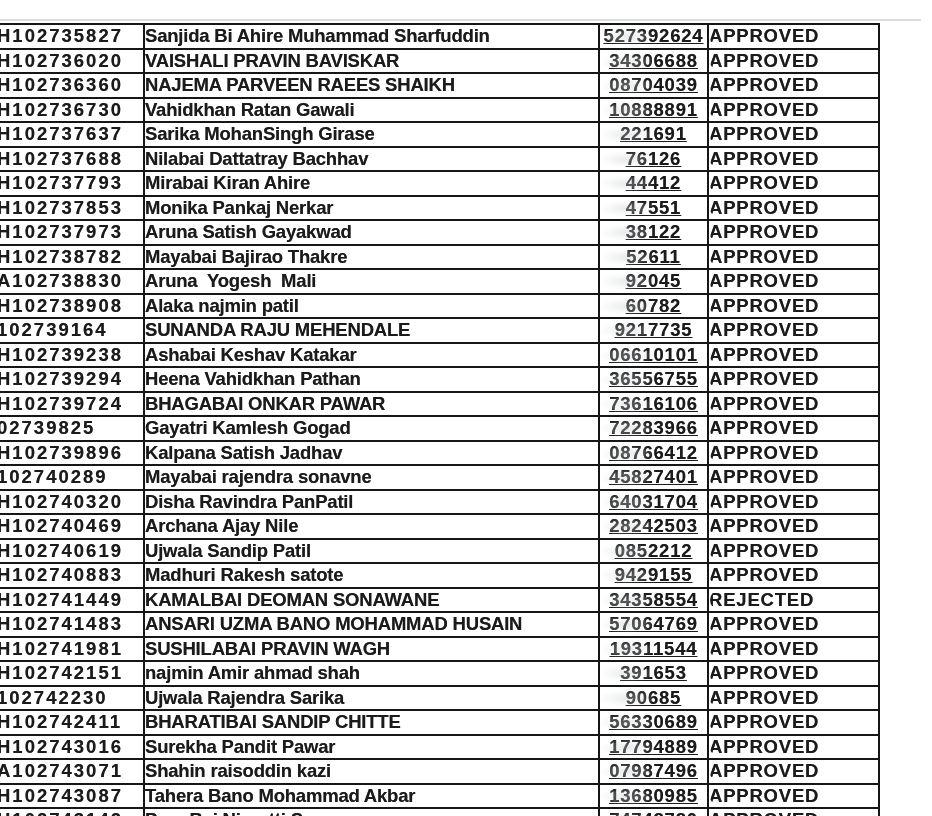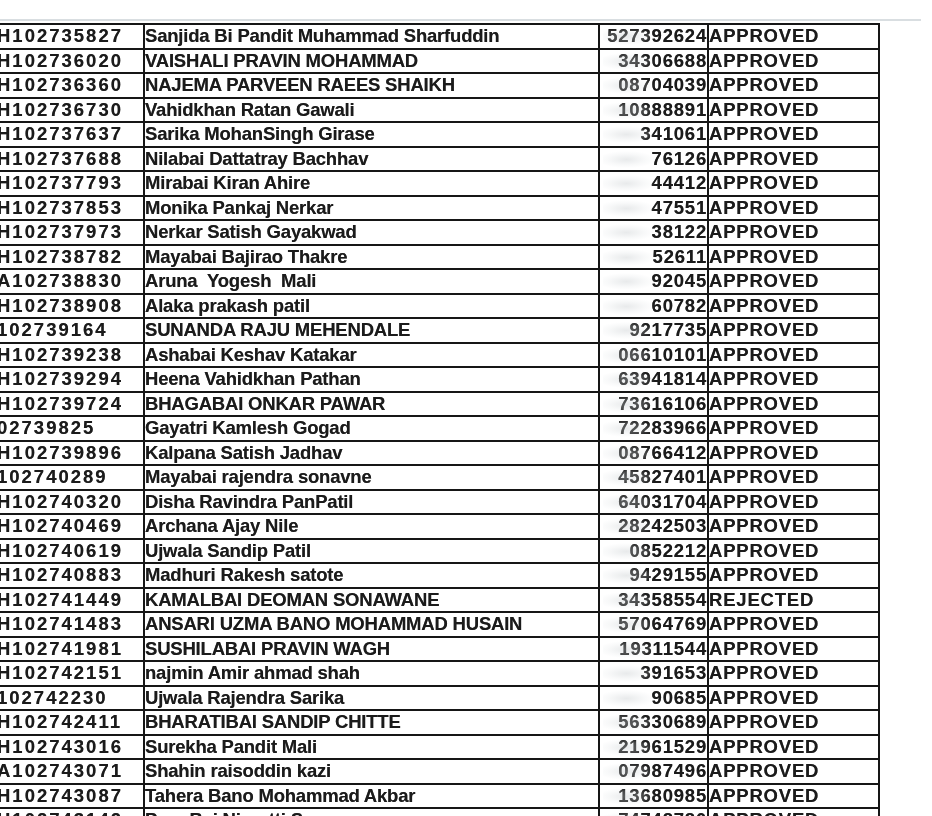--- a/index.html
+++ b/index.html
@@ -45,85 +45,87 @@
   }
   td.id {
     padding-left: 1px;
     letter-spacing: 2px;
   }
   td.name {
     padding-left: 4px;
     letter-spacing: -0.2px;
   }
   td.phone {
-    text-align: right;
+    text-align: center;
     padding-right: 7px;
     letter-spacing: 0.8px;
     position: relative;
+    text-decoration: underline;
   }
   
   td.phone::before {
     content: "";
     position: absolute;
     left: 3px;
     top: 3px;
     width: 52px;
     height: 17px;
     background: radial-gradient(ellipse at 45% 50%,
                 rgba(195,200,203,0.38) 0%,
                 rgba(222,226,228,0.22) 45%,
                 rgba(255,255,255,0) 72%);
     pointer-events: none;
   }
   td.status {
     padding-left: 5px;
     letter-spacing: 0.8px;
+    border-radius: 12px;
   }
 </style>
 </head>
 <body style="--bg: #ffffff; --line: #161616; --ink: #1b1b1b; --divider: #d9dee1;">
 
 <div class="top-line"></div>
 
 <table class="scan-table">
   <colgroup>
     <col style="width:148px">
     <col style="width:455px">
     <col style="width:109px">
     <col style="width:171px">
   </colgroup>
   <tbody>
       <tr>
         <td class="id">H102735827</td>
-        <td class="name">Sanjida Bi Pandit Muhammad Sharfuddin</td>
+        <td class="name">Sanjida Bi Ahire Muhammad Sharfuddin</td>
         <td class="phone">527392624</td>
         <td class="status">APPROVED</td>
       </tr>
       <tr>
         <td class="id">H102736020</td>
-        <td class="name">VAISHALI PRAVIN MOHAMMAD</td>
+        <td class="name">VAISHALI PRAVIN BAVISKAR</td>
         <td class="phone">34306688</td>
         <td class="status">APPROVED</td>
       </tr>
       <tr>
         <td class="id">H102736360</td>
         <td class="name">NAJEMA PARVEEN RAEES SHAIKH</td>
         <td class="phone">08704039</td>
         <td class="status">APPROVED</td>
       </tr>
       <tr>
         <td class="id">H102736730</td>
         <td class="name">Vahidkhan Ratan Gawali</td>
         <td class="phone">10888891</td>
         <td class="status">APPROVED</td>
       </tr>
       <tr>
         <td class="id">H102737637</td>
         <td class="name">Sarika MohanSingh Girase</td>
-        <td class="phone">341061</td>
+        <td class="phone">221691</td>
         <td class="status">APPROVED</td>
       </tr>
       <tr>
         <td class="id">H102737688</td>
         <td class="name">Nilabai Dattatray Bachhav</td>
         <td class="phone">76126</td>
         <td class="status">APPROVED</td>
       </tr>
       <tr>
         <td class="id">H102737793</td>
@@ -132,58 +134,58 @@
         <td class="status">APPROVED</td>
       </tr>
       <tr>
         <td class="id">H102737853</td>
         <td class="name">Monika Pankaj Nerkar</td>
         <td class="phone">47551</td>
         <td class="status">APPROVED</td>
       </tr>
       <tr>
         <td class="id">H102737973</td>
-        <td class="name">Nerkar Satish Gayakwad</td>
+        <td class="name">Aruna Satish Gayakwad</td>
         <td class="phone">38122</td>
         <td class="status">APPROVED</td>
       </tr>
       <tr>
         <td class="id">H102738782</td>
         <td class="name">Mayabai Bajirao Thakre</td>
         <td class="phone">52611</td>
         <td class="status">APPROVED</td>
       </tr>
       <tr>
         <td class="id">A102738830</td>
         <td class="name">Aruna  Yogesh  Mali</td>
         <td class="phone">92045</td>
         <td class="status">APPROVED</td>
       </tr>
       <tr>
         <td class="id">H102738908</td>
-        <td class="name">Alaka prakash patil</td>
+        <td class="name">Alaka najmin patil</td>
         <td class="phone">60782</td>
         <td class="status">APPROVED</td>
       </tr>
       <tr>
         <td class="id">102739164</td>
         <td class="name">SUNANDA RAJU MEHENDALE</td>
         <td class="phone">9217735</td>
         <td class="status">APPROVED</td>
       </tr>
       <tr>
         <td class="id">H102739238</td>
         <td class="name">Ashabai Keshav Katakar</td>
         <td class="phone">06610101</td>
         <td class="status">APPROVED</td>
       </tr>
       <tr>
         <td class="id">H102739294</td>
         <td class="name">Heena Vahidkhan Pathan</td>
-        <td class="phone">63941814</td>
+        <td class="phone">36556755</td>
         <td class="status">APPROVED</td>
       </tr>
       <tr>
         <td class="id">H102739724</td>
         <td class="name">BHAGABAI ONKAR PAWAR</td>
         <td class="phone">73616106</td>
         <td class="status">APPROVED</td>
       </tr>
       <tr>
         <td class="id">02739825</td>
@@ -258,22 +260,22 @@
         <td class="status">APPROVED</td>
       </tr>
       <tr>
         <td class="id">H102742411</td>
         <td class="name">BHARATIBAI SANDIP CHITTE</td>
         <td class="phone">56330689</td>
         <td class="status">APPROVED</td>
       </tr>
       <tr>
         <td class="id">H102743016</td>
-        <td class="name">Surekha Pandit Mali</td>
-        <td class="phone">21961529</td>
+        <td class="name">Surekha Pandit Pawar</td>
+        <td class="phone">17794889</td>
         <td class="status">APPROVED</td>
       </tr>
       <tr>
         <td class="id">A102743071</td>
         <td class="name">Shahin raisoddin kazi</td>
         <td class="phone">07987496</td>
         <td class="status">APPROVED</td>
       </tr>
       <tr>
         <td class="id">H102743087</td>

